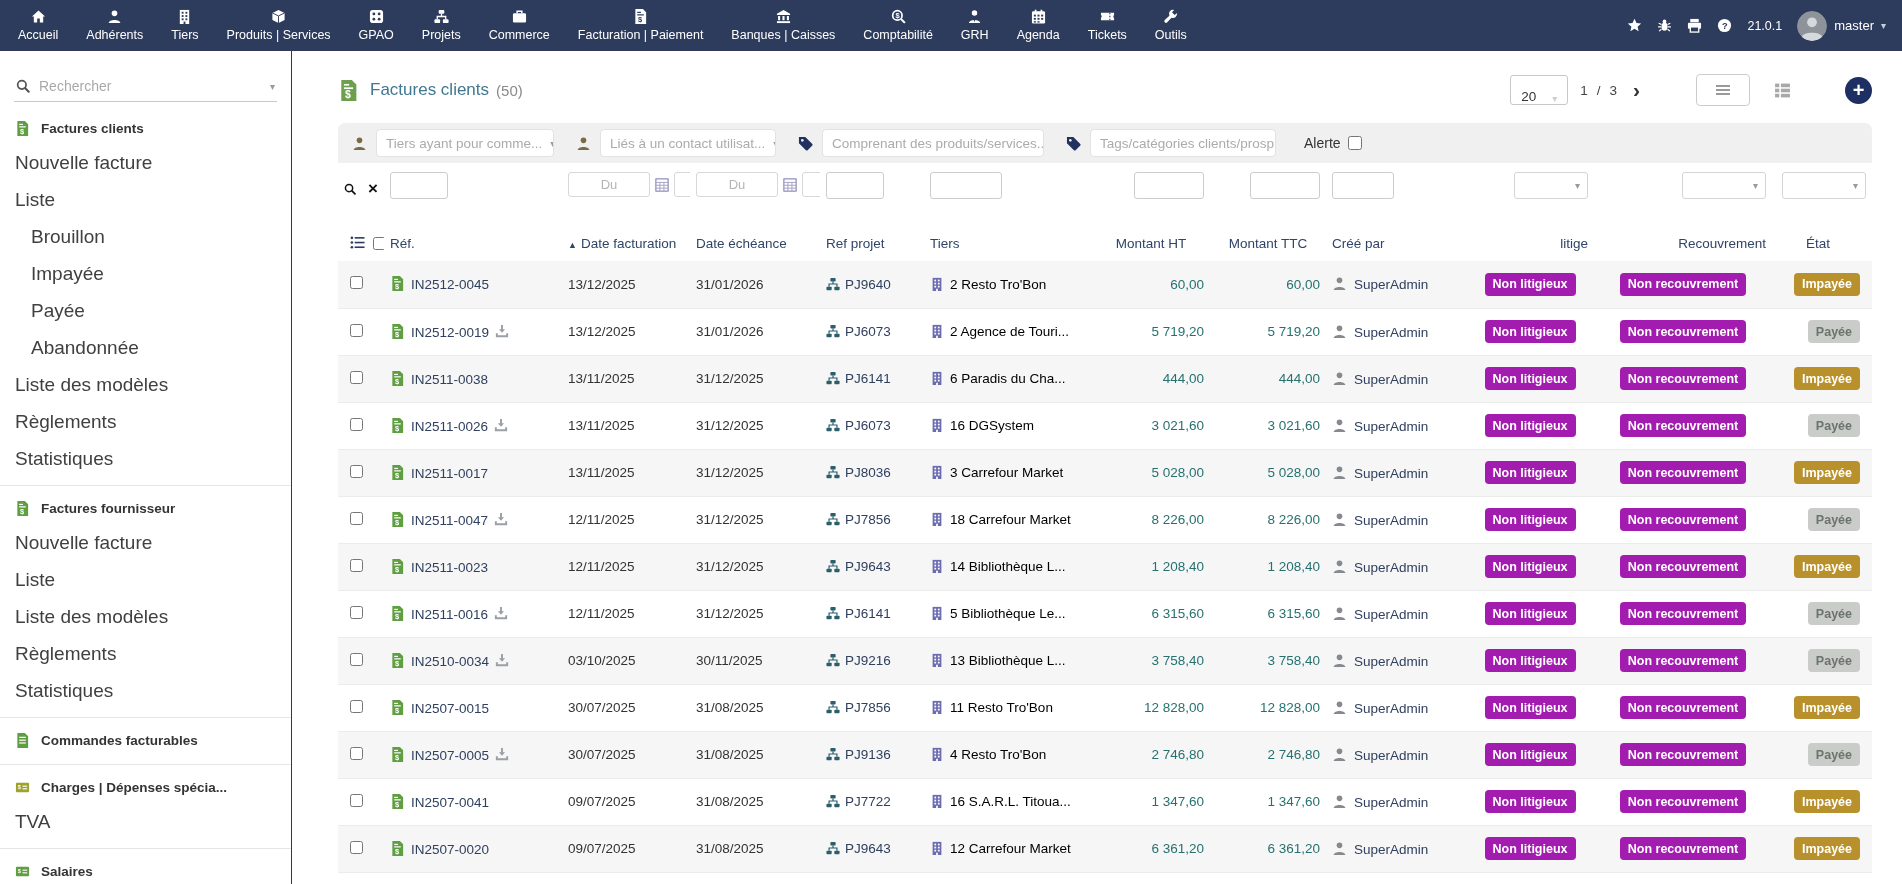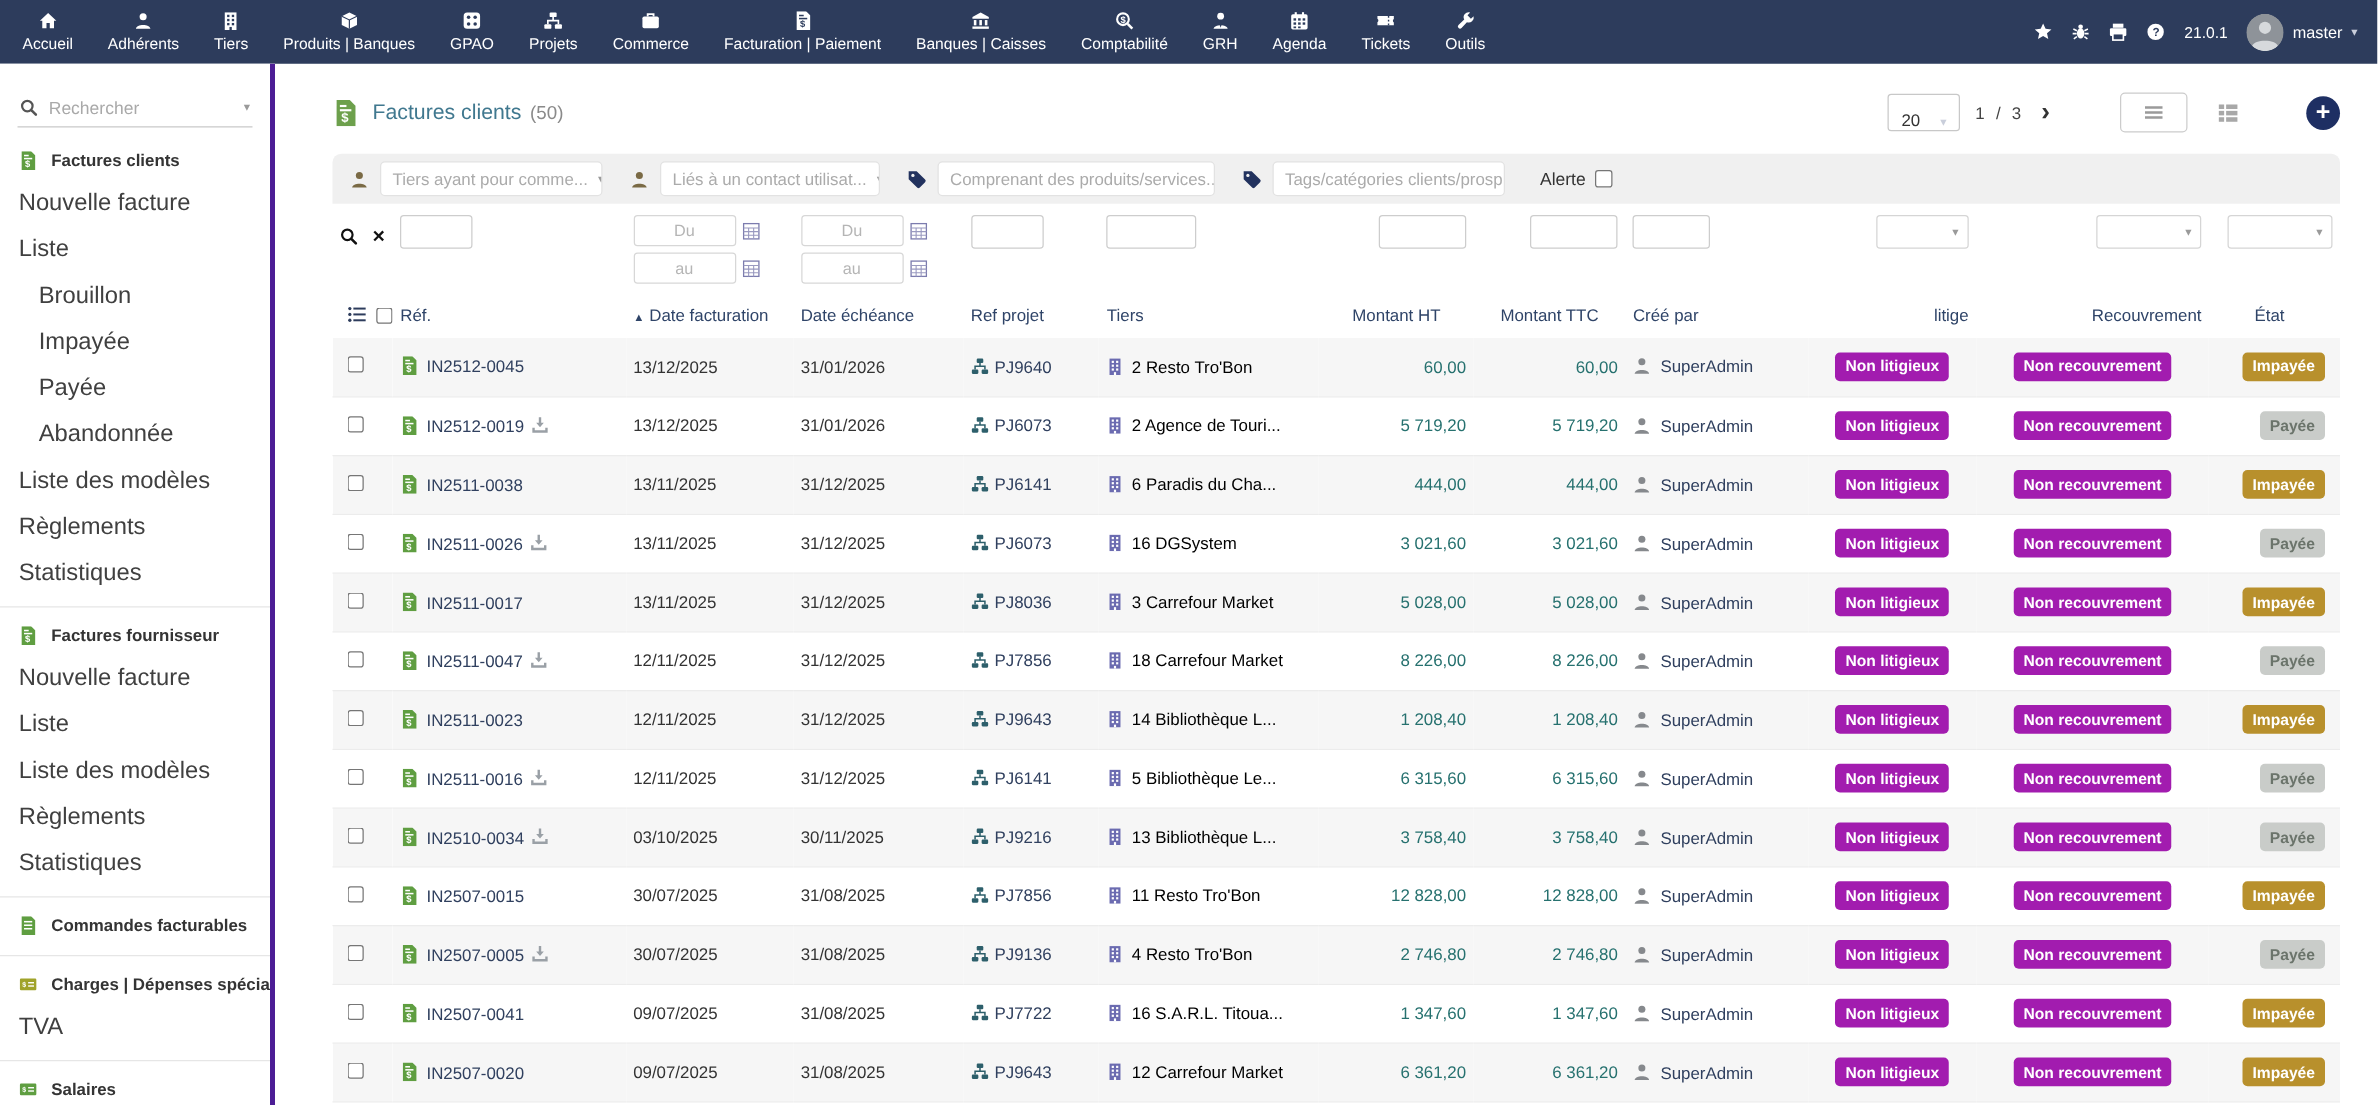--- a/index.html
+++ b/index.html
@@ -17,21 +17,21 @@
   .nav-right{margin-left:auto;display:flex;align-items:center;gap:15px;padding-right:16px}
   .nav-right .ic{font-size:15px;cursor:pointer}
   .nav-right .version{font-size:12.5px}
   .avatar{width:30px;height:30px;border-radius:50%;overflow:hidden;flex:none;cursor:pointer}
   .avatar svg{width:100%;height:100%}
   .user-chip{display:flex;align-items:center;gap:7px;font-size:13px;cursor:pointer}
   .caret{font-size:10px;color:#c9cedb}
 
   
   .layout{display:flex;height:833px}
-  #sidebar{width:220px;flex:none;border-right:4px solid #4c1d95;background:#fff;padding-top:12px;overflow:hidden}
+  #sidebar{width:292px;flex:none;border-right:1px solid #4c1d95;background:#fff;padding-top:12px;overflow:hidden}
   #content{flex:1;padding:10px 30px 0 46px;overflow:hidden}
 
   
   .sb-search{display:flex;align-items:center;gap:9px;margin:8px 14px 4px 14px;border-bottom:1px solid #c9c9c9;padding:7px 2px;color:#555}
   .sb-search input{border:none;outline:none;flex:1;font-size:14px;color:#333;min-width:0;font-family:"Liberation Sans",sans-serif}
   .sb-search input::placeholder{color:#a9a9a9}
   .sb-search .caret{color:#9a9a9a}
   .sb-section{padding:6px 0 8px}
   .sb-section + .sb-section{border-top:1px solid #e6e6e6}
   .sb-head{display:flex;align-items:center;gap:11px;padding:9px 15px 8px;font-weight:bold;color:#343434;font-size:13.5px;white-space:nowrap;overflow:hidden;cursor:pointer}
@@ -65,21 +65,21 @@
   .alert-group input{width:14px;height:14px}
 
   
   table{border-collapse:collapse;width:100%;table-layout:fixed;font-size:13.5px}
   td,th{padding:4px 6px;overflow:hidden;white-space:nowrap}
   tr.inputs-row td{padding:9px 6px 7px;vertical-align:top;height:62px}
   .search-btns{display:flex;gap:12px;align-items:center;padding-top:8px;color:#111}
   .search-btns .ic{font-size:14px;cursor:pointer}
   .close-x{font-size:17px;font-weight:bold;color:#111;cursor:pointer;line-height:1}
   .flt-input{border:1px solid #cdcdcd;border-radius:3px;height:27px;width:58px;padding:0 5px;font-family:"Liberation Sans",sans-serif}
-  .date-box{display:flex;flex-direction:column;gap:5px}
+  .date-box{display:flex;flex-direction:row;gap:5px}
   .date-line{display:flex;align-items:center;gap:5px}
   .date-input{width:82px;height:25px;border:1px solid #d7d7d7;border-radius:3px;text-align:center;color:#999;font-size:13px;font-family:"Liberation Sans",sans-serif}
   .date-input::placeholder{color:#b5b5b5}
   .cal-ic{font-size:14px;cursor:pointer}
   .flt-select{border:1px solid #d5d5d5;border-radius:3px;height:27px;background:#fff;display:flex;align-items:center;justify-content:flex-end;padding:0 7px;cursor:pointer}
   .flt-select .caret{color:#9a9a9a}
   .cell-r{text-align:right}
   .cell-c{text-align:center}
   tr.head-row th{color:#2f4468;font-weight:normal;font-size:13.5px;text-align:left;height:36px;vertical-align:middle}
   tr.head-row th.cell-r{text-align:center}
@@ -150,21 +150,21 @@
     <span>Tiers</span>
   </div>
 
   <div class="nav-item">
     <span class="ic">
           <svg viewBox="0 0 16 16">
             <path fill="currentColor" d="M8 1l6.5 3.2v7.6L8 15 1.5 11.8V4.2z"></path>
             <path style="stroke:var(--hole,#fff)" stroke-width="1" fill="none" d="M1.5 4.2 8 7.4l6.5-3.2M8 7.4V15"></path>
           </svg>
         </span>
-    <span>Produits | Banques</span>
+    <span>Produits | Services</span>
   </div>
 
   <div class="nav-item">
     <span class="ic">
           <svg viewBox="0 0 16 16">
             <rect x="1" y="1" width="14" height="14" rx="3" fill="currentColor"></rect>
             <g style="fill:var(--hole,#fff)">
               <circle cx="5.2" cy="5.2" r="1.5"></circle>
               <circle cx="10.8" cy="5.2" r="1.5"></circle>
               <circle cx="5.2" cy="10.8" r="1.5"></circle>

